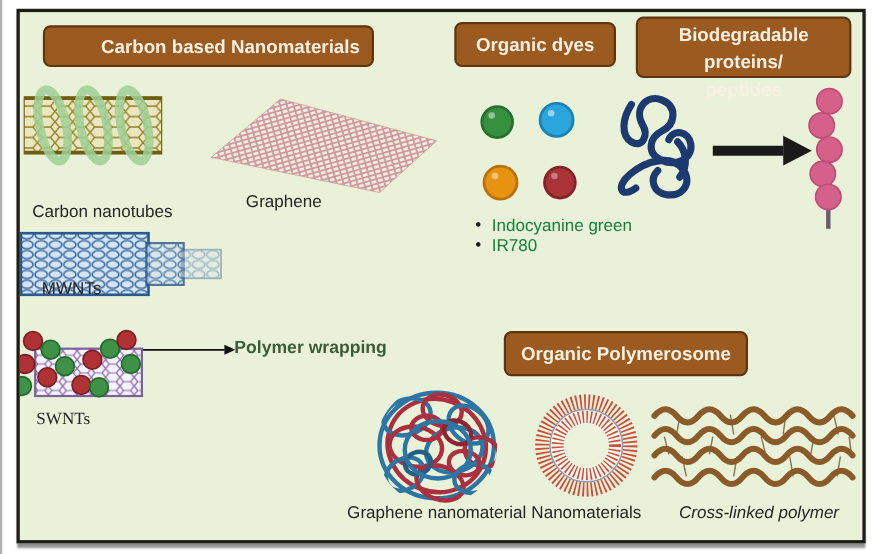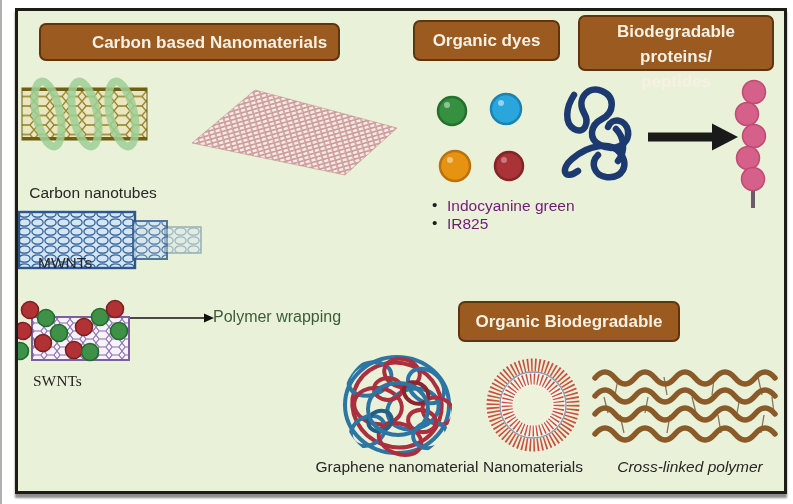--- a/index.html
+++ b/index.html
@@ -6,24 +6,24 @@
     font-family:"Liberation Sans",sans-serif;}
   .page-edge{position:absolute;left:0;top:0;width:2px;height:504px;background:#b0b0b0;}
   .frame{position:absolute;left:15px;top:8px;width:766px;height:480px;background:#e9f1d8;
     border:3px solid #1d1d15;box-shadow:0 4px 2px #8d8d8d;}
   .layer{position:absolute;left:0;top:0;width:766px;height:480px;}
   .hdr{position:absolute;background:#9a5a20;border:2px solid #5f3411;border-radius:7px;
     color:#f7f1e4;font-weight:bold;font-size:17px;text-align:center;box-sizing:border-box;}
   .hdr.single{line-height:36px;}
   .lbl{position:absolute;color:#262626;font-size:15.5px;white-space:nowrap;}
   .lbl.center{text-align:center;}
-  .annot{position:absolute;color:#3c5c38;font-size:16px;white-space:nowrap;}
+  .annot{position:absolute;color:#3c5c38;font-size:16px;white-space:nowrap;font-weight:bold;}
   .dye-list{position:absolute;left:412px;top:186px;margin:0;padding:0;}
   .dye-list li{list-style:none;position:relative;padding-left:17px;font-size:15.5px;
-    line-height:17.5px;color:#701a75;}
+    line-height:17.5px;color:#15803d;}
   .dye-list li::before{content:"•";position:absolute;left:2px;top:-1px;color:#1e1e1e;}
   .h3lines{line-height:25px;padding-top:2px;}
   svg{display:block;}
 </style>
 </head>
 <body>
 
 <div class="page-edge"></div>
 
 <div class="frame">
@@ -178,28 +178,29 @@
       </g>
     </g>
   </svg>
 
   <div class="hdr single" style="left:21px;top:12px;width:301px;height:38px;padding-left:40px;">Carbon based Nanomaterials</div>
   <div class="hdr single" style="left:395px;top:9px;width:147px;height:41px;line-height:38px;">Organic dyes</div>
   <div class="hdr h3lines" style="left:560px;top:4px;width:196px;height:56px;">
     <span>Biodegradable proteins/</span><br>
     <span>peptides</span>
   </div>
-  <div class="hdr single" style="left:440px;top:290px;width:222px;height:41px;line-height:38px;">Organic Biodegradable</div>
+  <div class="hdr single" style="left:440px;top:290px;width:222px;height:41px;line-height:38px;">Organic Polymerosome</div>
 
   <div class="lbl center" style="left:0px;top:173px;width:150px;">Carbon nanotubes</div>
+  <div class="lbl center" style="left:180px;top:164px;width:120px;">Graphene</div>
   <div class="lbl" style="left:20px;top:243px;">MWNTs</div>
   <div class="lbl" style="left:15px;top:361px;font-family:Liberation Serif, serif;">SWNTs</div>
   <div class="annot" style="left:195px;top:297px;">Polymer wrapping</div>
 
   <ul class="dye-list">
     <li>Indocyanine green</li>
-    <li>IR825</li>
+    <li>IR780</li>
   </ul>
 
   <div class="lbl center" style="left:279px;top:447px;width:200px;">Graphene nanomaterial</div>
   <div class="lbl center" style="left:455px;top:447px;width:120px;">Nanomaterials</div>
   <div class="lbl center" style="left:592px;top:447px;width:160px;font-style:italic;">Cross-linked polymer</div>
 </div>
 
 </body></html>

